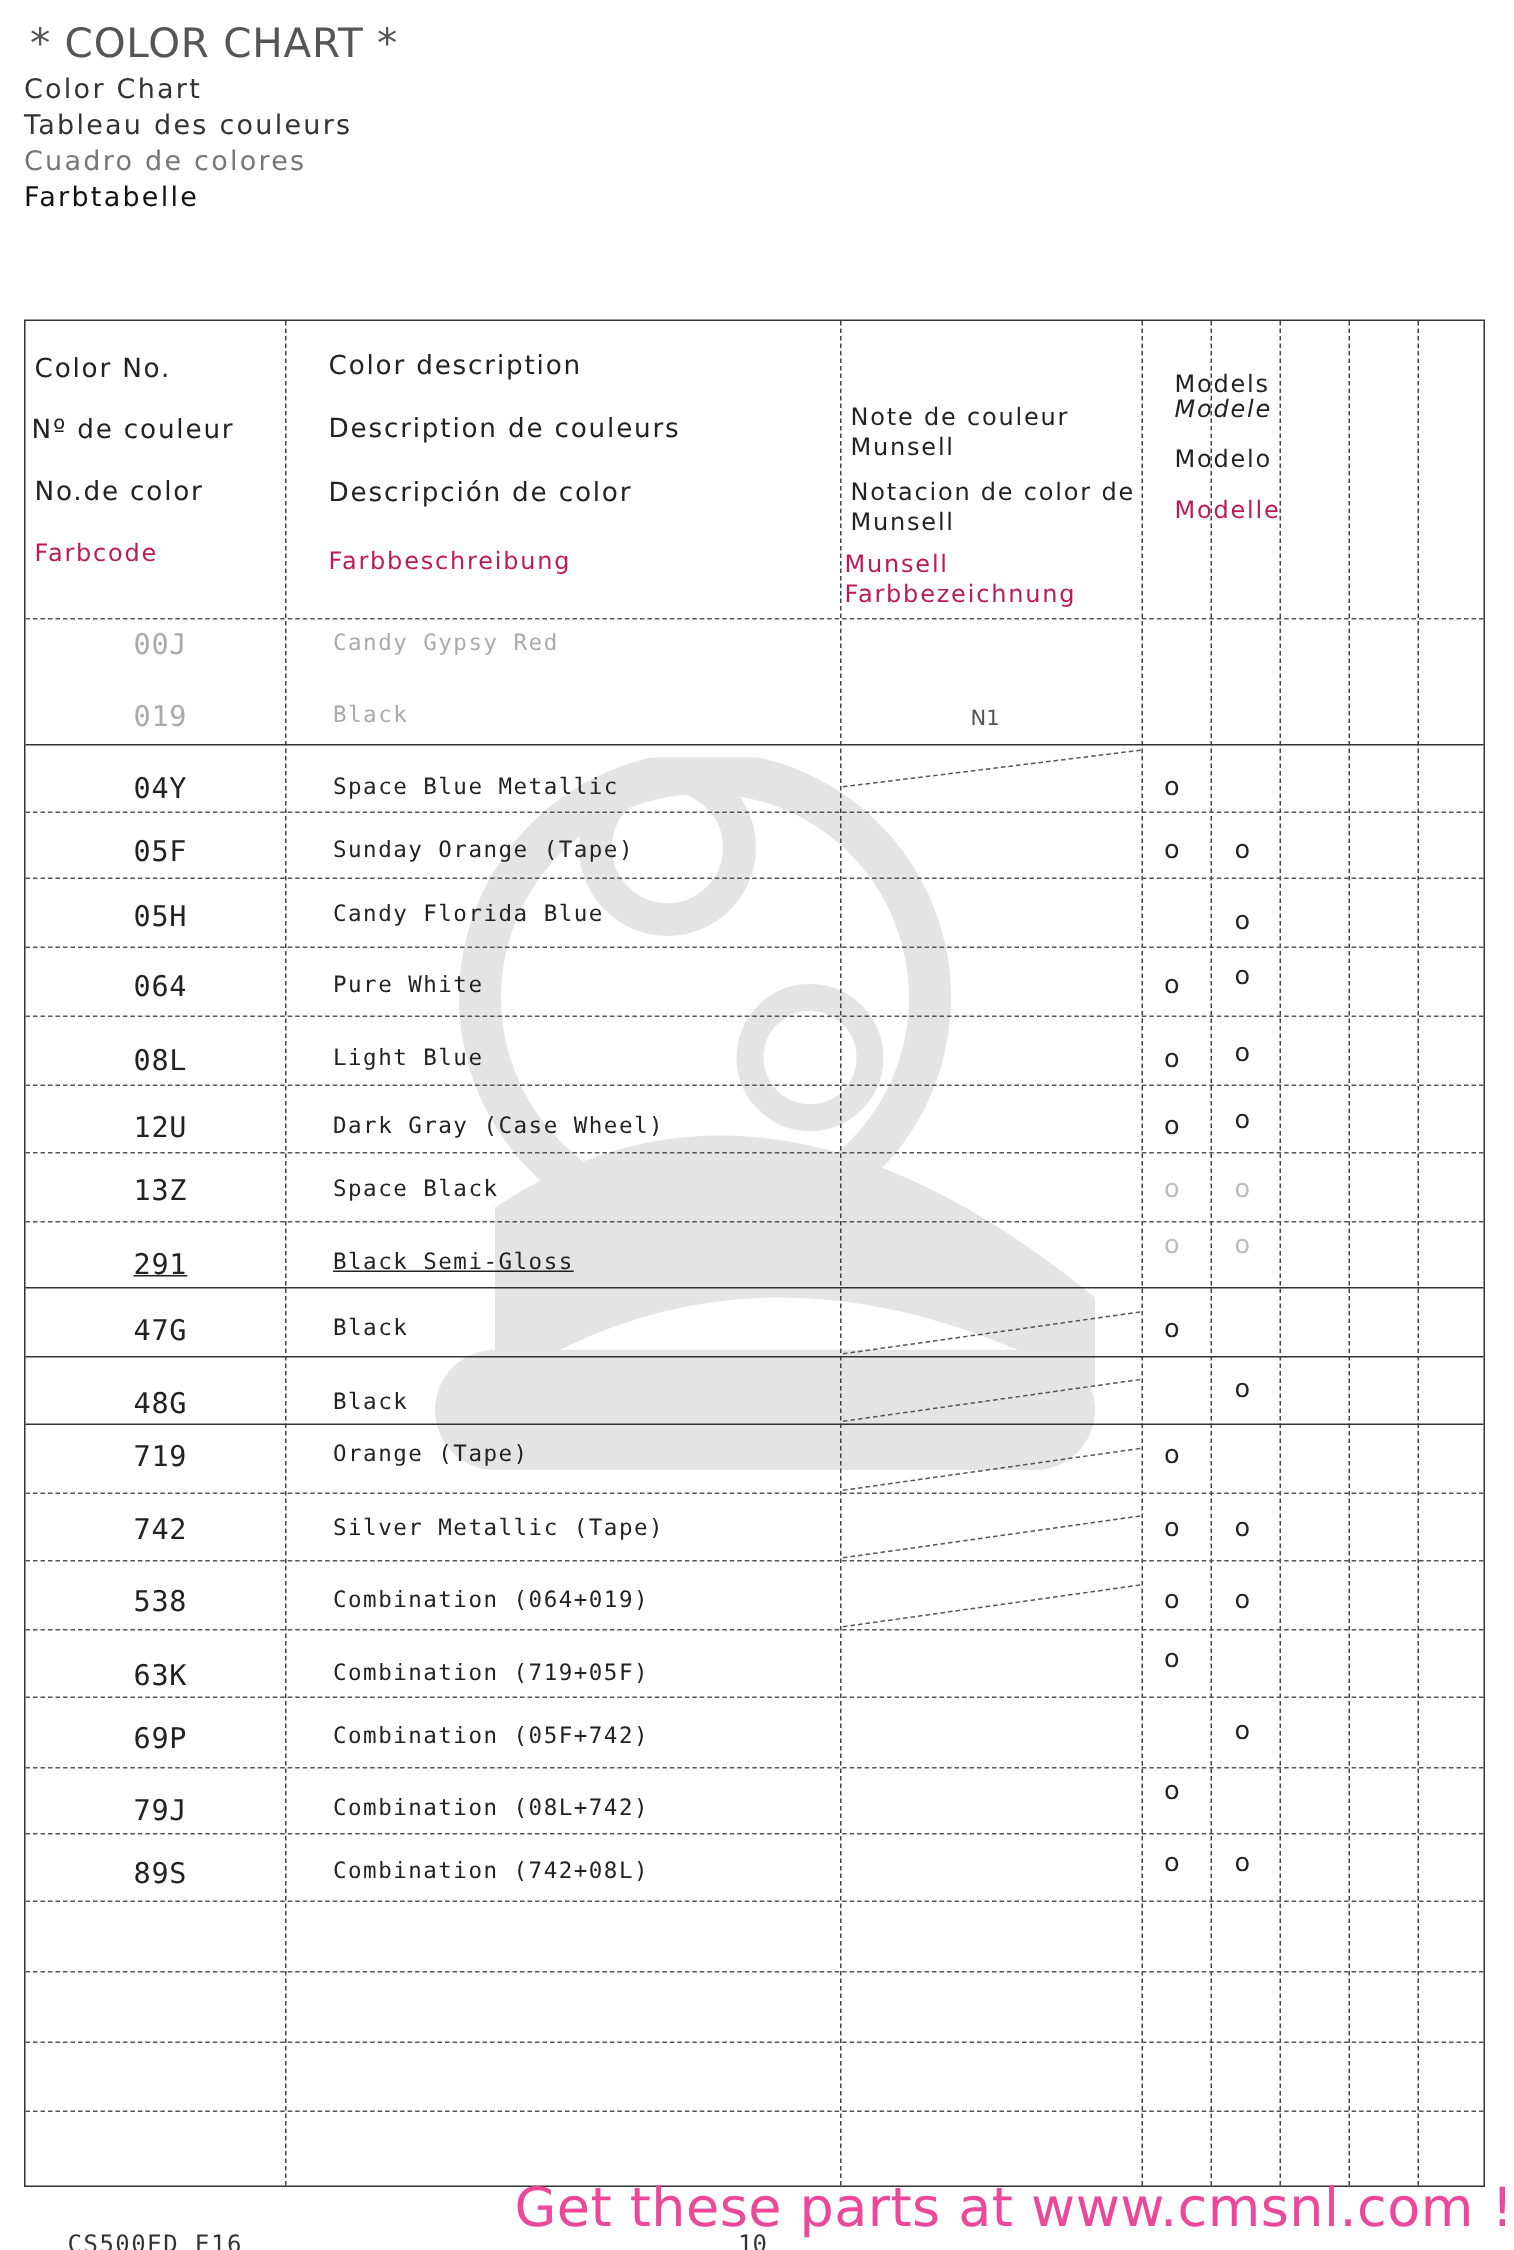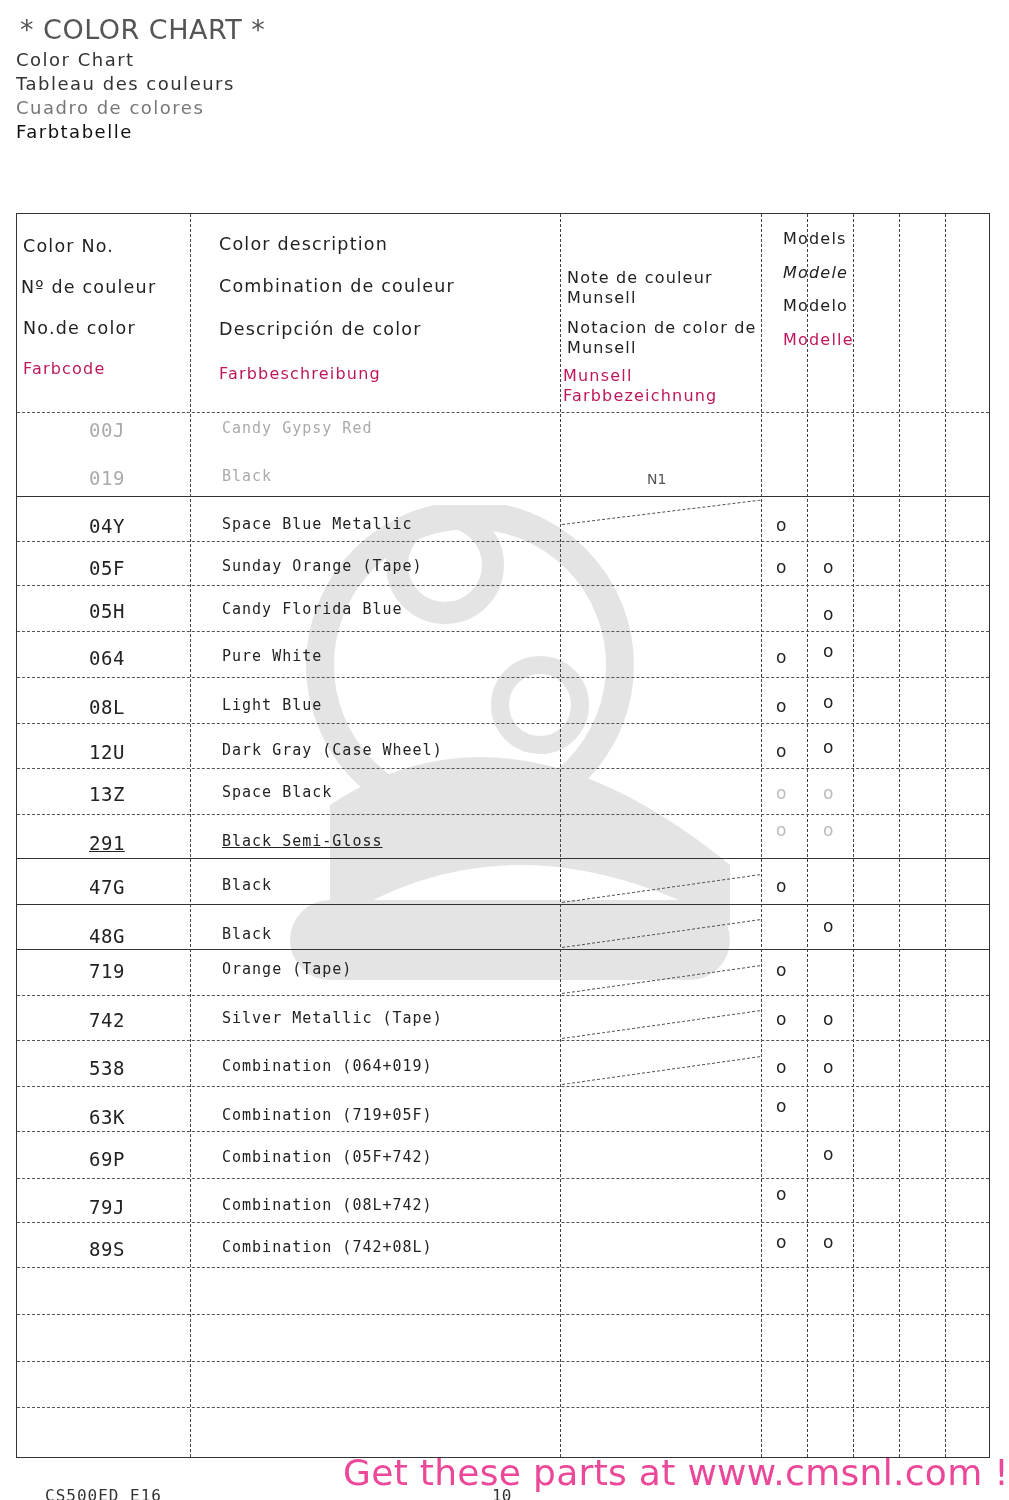--- a/index.html
+++ b/index.html
@@ -95,29 +95,29 @@
   <div class="vline" style="left:836px;"></div>
   <div class="vline" style="left:882px;"></div>
   <div class="vline" style="left:928px;"></div>
 
   <div class="hdr" style="left:6px; top:22px;">Color No.</div>
   <div class="hdr" style="left:4px; top:63px;">Nº de couleur</div>
   <div class="hdr" style="left:6px; top:104px;">No.de color</div>
   <div class="hdr small faint" style="left:6px; top:145px;">Farbcode</div>
 
   <div class="hdr" style="left:202px; top:20px;">Color description</div>
-  <div class="hdr" style="left:202px; top:62px;">Combination de couleur</div>
+  <div class="hdr" style="left:202px; top:62px;">Description de couleurs</div>
   <div class="hdr" style="left:202px; top:105px;">Descripción de color</div>
   <div class="hdr small faint" style="left:202px; top:150px;">Farbbeschreibung</div>
 
   <div class="hdr small" style="left:550px; top:54px; width:195px;">Note de couleur Munsell</div>
   <div class="hdr small" style="left:550px; top:104px; width:195px;">Notacion de color de Munsell</div>
   <div class="hdr small faint" style="left:546px; top:152px; width:195px;">Munsell Farbbezeichnung</div>
 
-  <div class="hdr small" style="left:766px; top:15px;">Models</div>
+  <div class="hdr small" style="left:766px; top:32px;">Models</div>
   <div class="hdr small" style="left:766px; top:49px;font-style:italic;">Modele</div>
   <div class="hdr small" style="left:766px; top:82px;">Modelo</div>
   <div class="hdr small faint" style="left:766px; top:116px;">Modelle</div>
 
   <div class="hline" style="top:198px;"></div>
   <div class="hline solid" style="top:282px;"></div>
   <div class="hline" style="top:327px;"></div>
   <div class="hline" style="top:371px;"></div>
   <div class="hline" style="top:417px;"></div>
   <div class="hline" style="top:463px;"></div>

